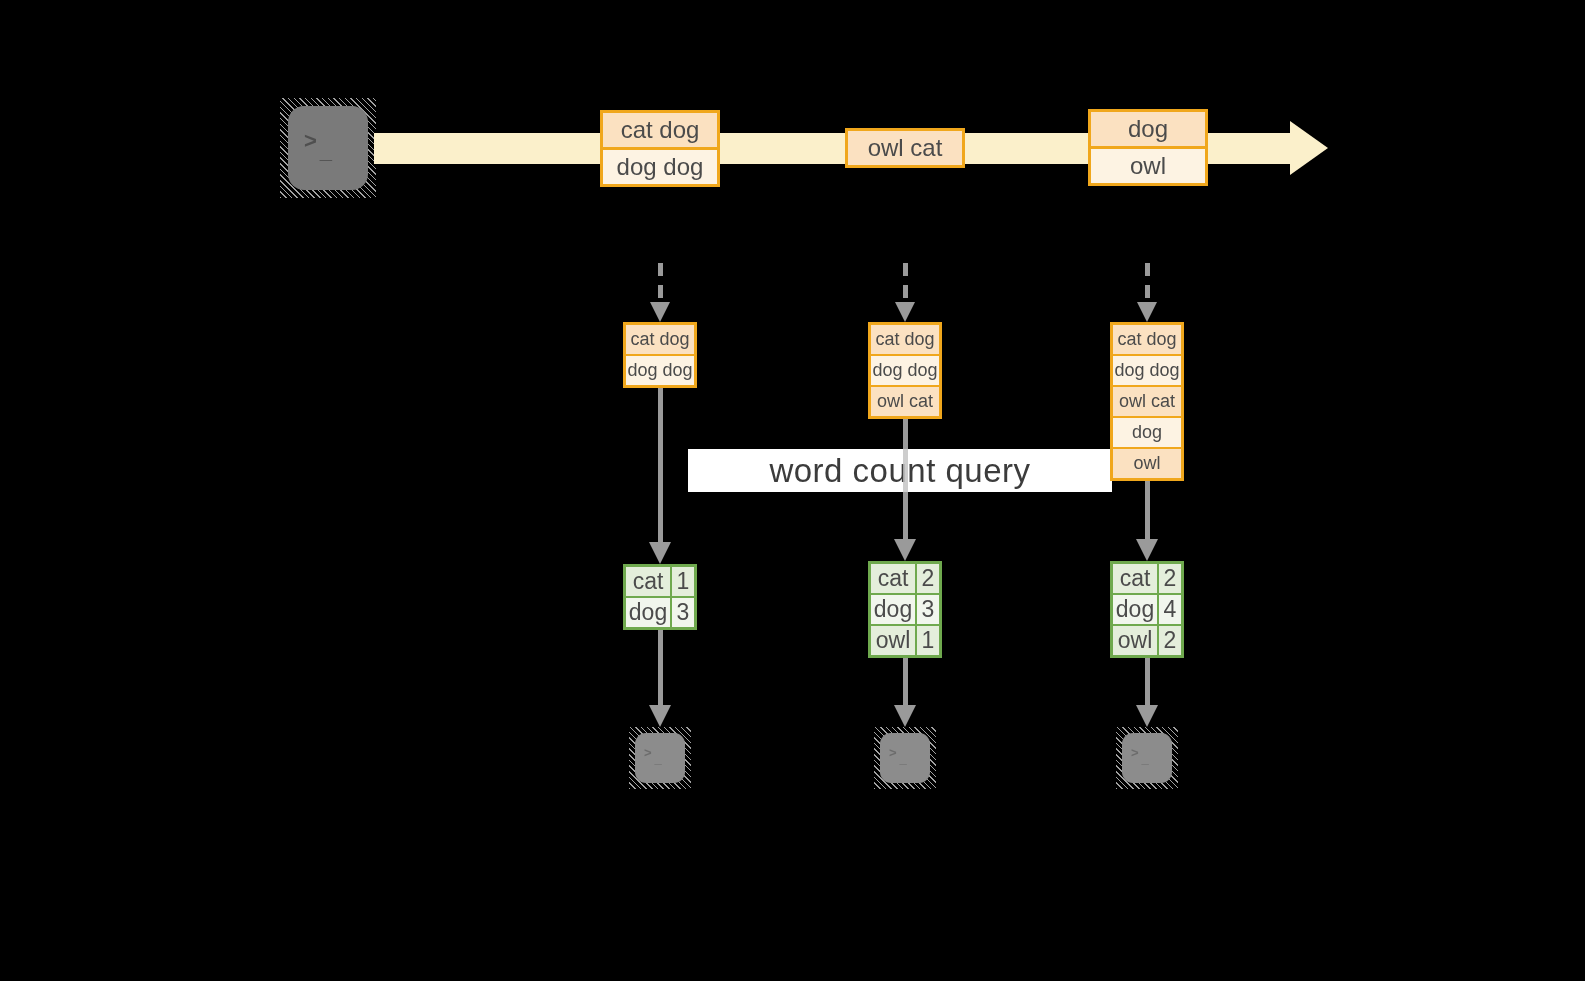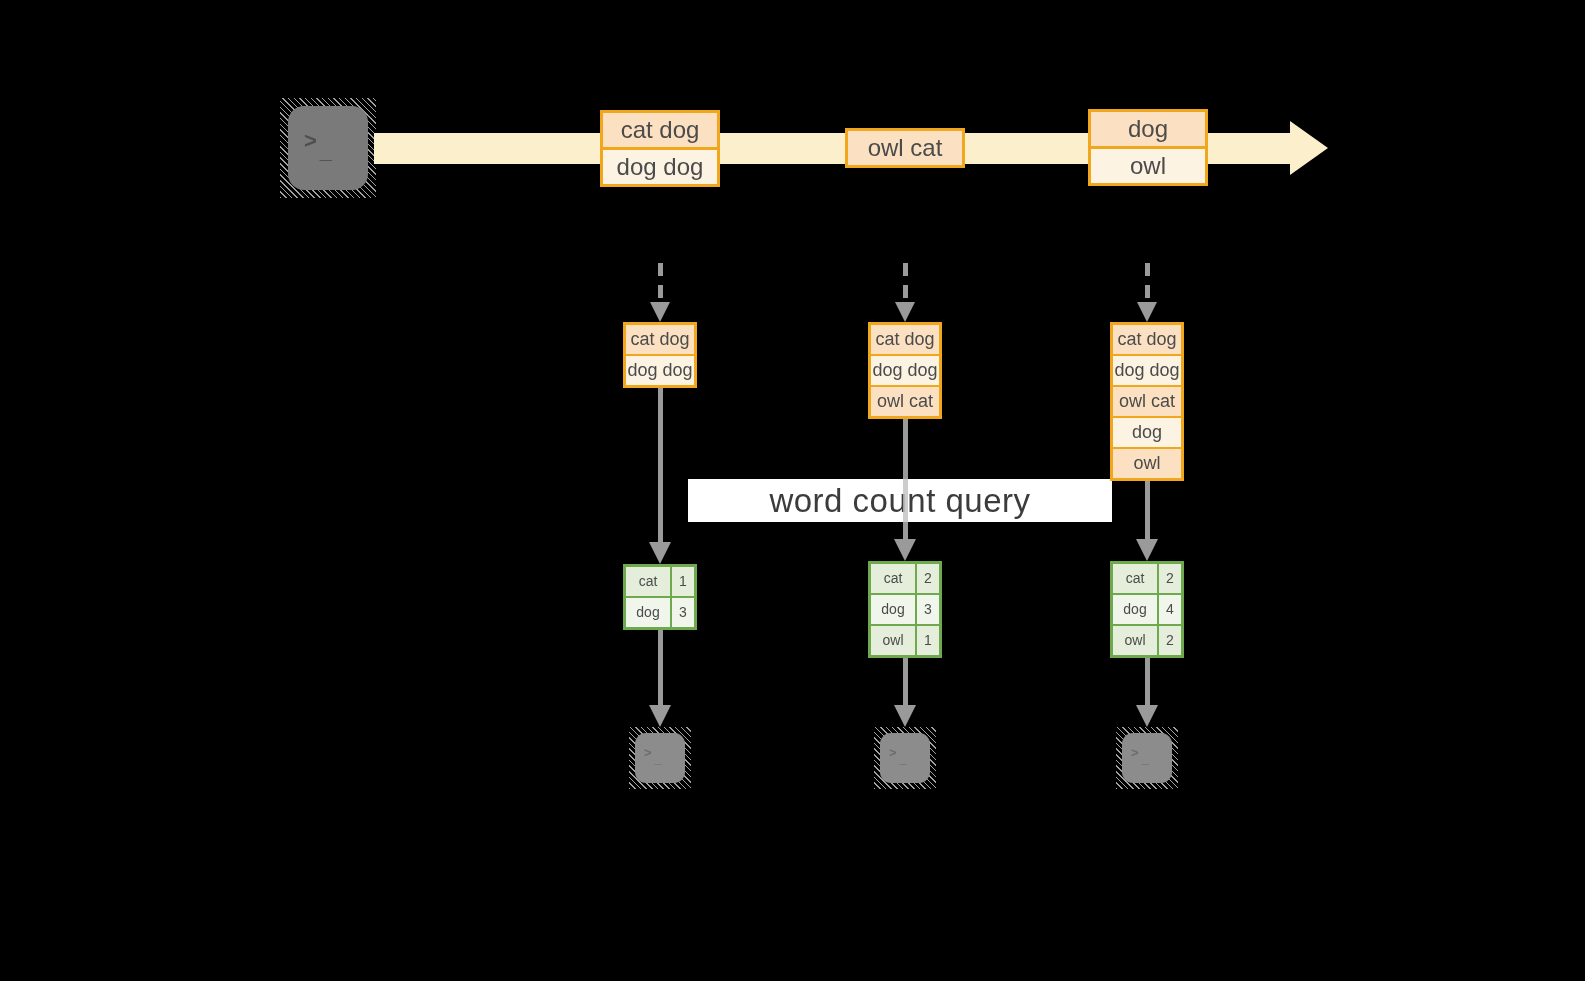--- a/index.html
+++ b/index.html
@@ -40,36 +40,36 @@
     background:var(--peach-fill,#FBE1C1);}
   .event-row:nth-child(even){background:var(--cream-fill,#FDF3E3);}
   .event-row + .event-row{border-top:3px solid var(--orange-border,#F0A71C);}
   .stack-box{width:68px;}
   .stack-row{height:29px;line-height:29px;text-align:center;font-size:18px;
     background:var(--peach-fill,#FBE1C1);}
   .stack-row:nth-child(even){background:var(--cream-fill,#FDF3E3);}
   .stack-row + .stack-row{border-top:2px solid var(--orange-border,#F0A71C);}
   
   .gtable{position:absolute;border:3px solid var(--green-border,#6FA94E);width:68px;z-index:5;}
-  .count-row{display:flex;height:29px;line-height:29px;font-size:14px;}
+  .count-row{display:flex;height:29px;line-height:29px;font-size:23px;}
   .count-row + .count-row{border-top:2px solid var(--green-border,#6FA94E);}
   .count-row:nth-child(odd) .cell{background:var(--green-fill-odd,#E4EEDB);}
   .count-row:nth-child(even) .cell{background:var(--green-fill-even,#F1F6ED);}
   .word-cell{width:44px;text-align:center;border-right:2px solid var(--green-border,#6FA94E);}
   .num-cell{flex:1;text-align:center;}
   
   .vline{position:absolute;width:5px;background:var(--arrow-gray,rgba(193,193,193,.8));z-index:4;}
   .vdash{position:absolute;width:5px;z-index:4;
     background:repeating-linear-gradient(to bottom, var(--arrow-gray,rgba(193,193,193,.8)) 0 13px, transparent 13px 22px);}
   .tri-down{position:absolute;width:0;height:0;z-index:4;
     border-left:11px solid transparent;border-right:11px solid transparent;
     border-top:22px solid var(--arrow-gray,rgba(193,193,193,.8));}
   .tri-down.small{border-left-width:10px;border-right-width:10px;border-top-width:20px;}
   
-  .query-label{position:absolute;left:688px;top:479px;width:424px;height:43px;z-index:3;
+  .query-label{position:absolute;left:688px;top:449px;width:424px;height:43px;z-index:3;
     background:var(--label-bg,#fff);color:var(--label-text,#3C3C3C);
     font-size:33px;line-height:43px;text-align:center;letter-spacing:.5px;}
 </style>
 </head>
 <body style="--background: #000000; --stream-band: #FBF0CB; --orange-border: #F0A71C; --peach-fill: #FBE1C1; --cream-fill: #FDF3E3; --green-border: #6FA94E; --green-fill-odd: #E4EEDB; --green-fill-even: #F1F6ED; --arrow-gray: rgba(193,193,193,0.8); --terminal-gray: #8C8C8C; --terminal-gray-dark: #7A7A7A; --label-bg: #FFFFFF; --label-text: #3C3C3C; --box-text: #4B4B4B;">
 
 <div class="canvas">
 
   <div class="terminal source" style="left:280px;top:98px;width:96px;height:100px;">
     <div class="term-body">

